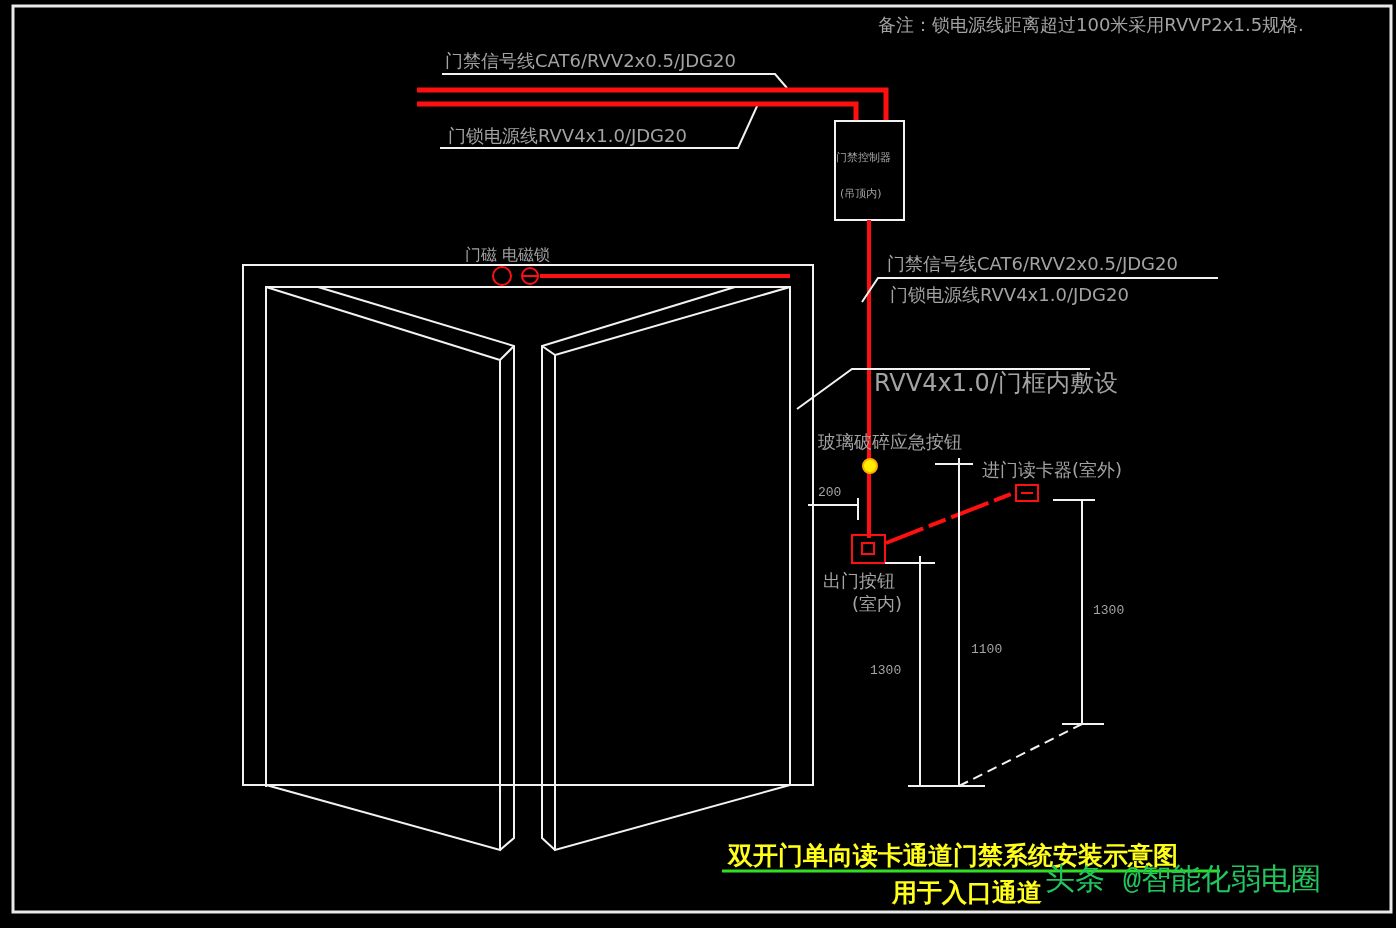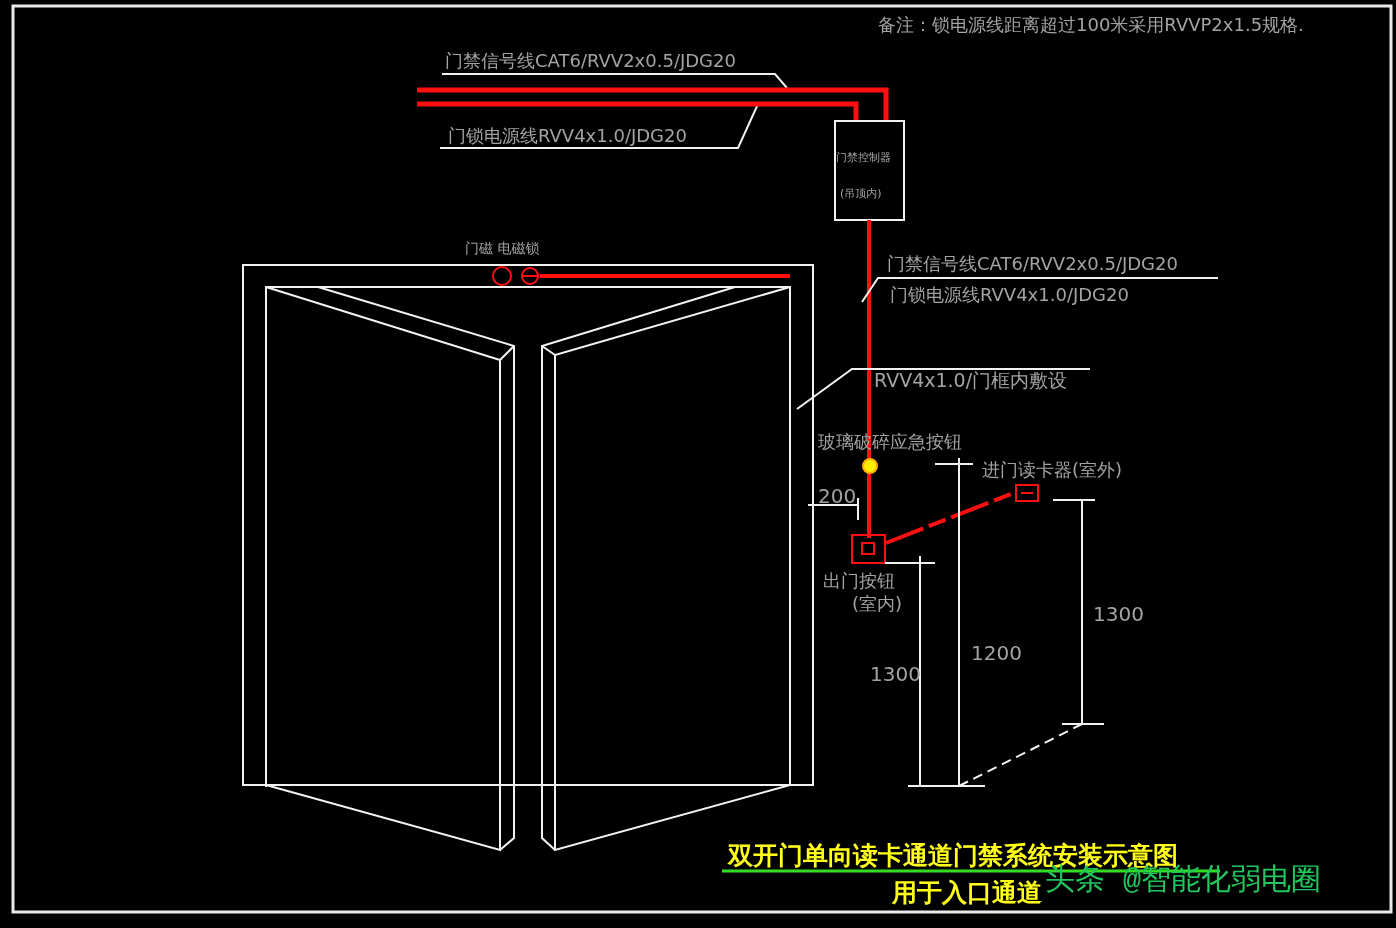--- a/index.html
+++ b/index.html
@@ -1,20 +1,20 @@
 <!DOCTYPE html>
 <html><head>
   <meta charset="utf-8">
   <style>
     html, body { margin: 0; padding: 0; background: #000; }
     body { width: 1396px; height: 928px; overflow: hidden; position: relative; font-family: "DejaVu Sans", sans-serif; }
     #canvas { position: absolute; left: 0; top: 0; width: 1396px; height: 928px; }
     .lbl { position: absolute; color: #a3a3a3; font-family: "DejaVu Sans", sans-serif; font-size: 18px; white-space: nowrap; line-height: 1; }
     .lbl.small { font-size: 11px; }
-    .lbl.dim { font-size: 20px; }
+    .lbl.dim { font-size: 13px; font-family: Liberation Mono, monospace; }
     .title { position: absolute; color: #ffff1a; font-weight: bold; font-family: "DejaVu Sans", sans-serif; font-size: 25px; white-space: nowrap; line-height: 1; letter-spacing: 0px; }
     .watermark { position: absolute; color: #22c55e; font-family: Liberation Mono, monospace; font-size: 30px; white-space: nowrap; line-height: 1; }
   </style>
 </head>
 <body>
 
 <svg id="canvas" viewBox="0 0 1396 928" xmlns="http://www.w3.org/2000/svg">
 
   <rect x="13" y="6" width="1378" height="906" fill="none" stroke="#eaeaea" stroke-width="3"></rect>
 
@@ -105,33 +105,33 @@
 
 <div class="lbl" style="left:445px;top:52px;font-size:18px;">门禁信号线CAT6/RVV2x0.5/JDG20</div>
 <div class="lbl" style="left:448px;top:127px;font-size:18px;">门锁电源线RVV4x1.0/JDG20</div>
 
 <div class="lbl small" style="left:836px;top:152px;">门禁控制器</div>
 <div class="lbl small" style="left:840px;top:188px;">(吊顶内)</div>
 
 <div class="lbl" style="left:887px;top:255px;font-size:18px;">门禁信号线CAT6/RVV2x0.5/JDG20</div>
 <div class="lbl" style="left:890px;top:286px;font-size:18px;">门锁电源线RVV4x1.0/JDG20</div>
 
-<div class="lbl" style="left:465px;top:241px;font-size:14px;">门磁 电磁锁</div>
+<div class="lbl" style="left:465px;top:247px;font-size:16px;">门磁 电磁锁</div>
 
-<div class="lbl" style="left:874px;top:371px;font-size:19px;">RVV4x1.0/门框内敷设</div>
+<div class="lbl" style="left:874px;top:371px;font-size:24px;">RVV4x1.0/门框内敷设</div>
 
 <div class="lbl" style="left:818px;top:433px;font-size:18px;">玻璃破碎应急按钮</div>
 
 <div class="lbl" style="left:982px;top:461px;font-size:18px;">进门读卡器(室外)</div>
 
 <div class="lbl dim" style="left:818px;top:486px;">200</div>
 
 <div class="lbl" style="left:823px;top:572px;font-size:18px;">出门按钮</div>
 <div class="lbl" style="left:828px;top:595px;font-size:18px;margin-left:24px;">(室内)</div>
 
 <div class="lbl dim" style="left:870px;top:664px;">1300</div>
-<div class="lbl dim" style="left:971px;top:643px;">1200</div>
+<div class="lbl dim" style="left:971px;top:643px;">1100</div>
 <div class="lbl dim" style="left:1093px;top:604px;">1300</div>
 
 <div class="title" style="left:728px;top:843px;">双开门单向读卡通道门禁系统安装示意图</div>
 <div class="title" style="left:892px;top:880px;">用于入口通道</div>
 
 <div class="watermark" style="left:1045px;top:866px;">头条 @智能化弱电圈</div>
 
 </body></html>

